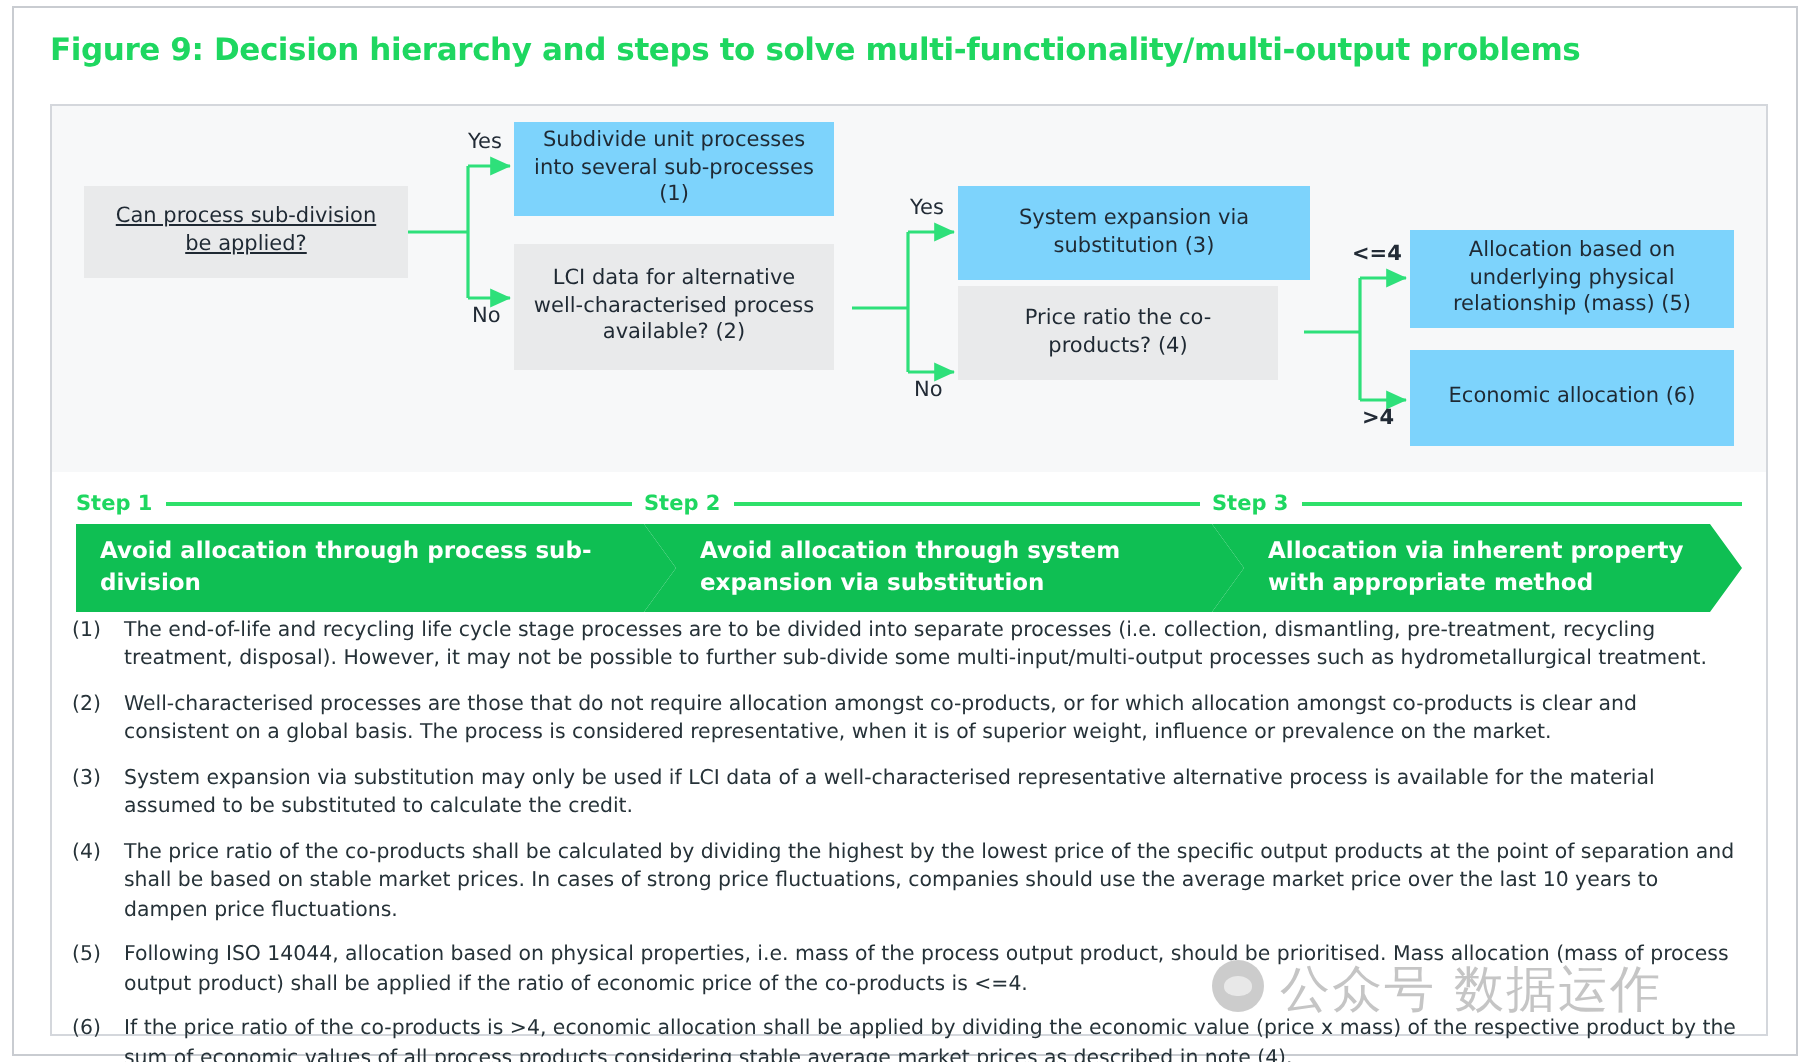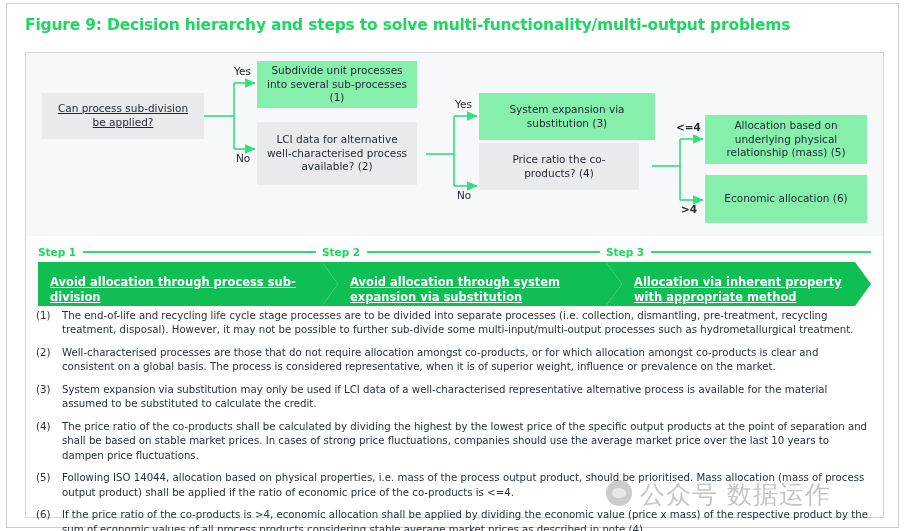--- a/index.html
+++ b/index.html
@@ -26,37 +26,36 @@
   .diagram{
     position:absolute;left:0;top:0;width:857px;height:183px;
     background:#f7f8f9;
   }
   .node{
     position:absolute;box-sizing:border-box;
     display:flex;align-items:center;justify-content:center;text-align:center;
     font-size:10.5px;line-height:1.32;color:#1f2933;padding:4px 8px;
   }
   .node.grey{background:#e9eaeb;}
-  .node.green{background:#86efac;}
+  .node.green{background:#7dd3fc;}
   .edgelabel{
     position:absolute;font-size:10.5px;color:#222b36;font-weight:500;
     white-space:nowrap;
   }
   .svg-wires{position:absolute;left:0;top:0;width:857px;height:183px;}
   
   .steps{position:absolute;left:0;top:183px;width:857px;height:112px;background:#ffffff;}
   .step-head{position:absolute;height:16px;display:flex;align-items:center;gap:7px;}
   .step-head .lbl{font-size:10.5px;font-weight:bold;color:#1ed760;white-space:nowrap;}
   .step-head .rule{flex:1;height:2px;background:#2ee06a;}
   .step-bar{
     position:absolute;height:44px;background:#0fbf53;
-    display:flex;align-items:flex-end;
+    display:flex;align-items:center;
     color:#ffffff;font-size:11.5px;font-weight:bold;line-height:1.35;
     box-sizing:border-box;
-    text-decoration:underline;
   }
   .step-bar span{display:block;padding-left:0;}
   
   .notes{position:absolute;left:0;top:248px;width:857px;padding:8px 0 0 0;}
   .note{
     position:relative;display:flex;gap:0;margin-bottom:8px;
     font-size:10.2px;line-height:1.42;color:#263238;
   }
   .note .num{width:36px;flex:0 0 36px;padding-left:10px;box-sizing:border-box;}
   .note .txt{flex:1;padding-right:12px;}

